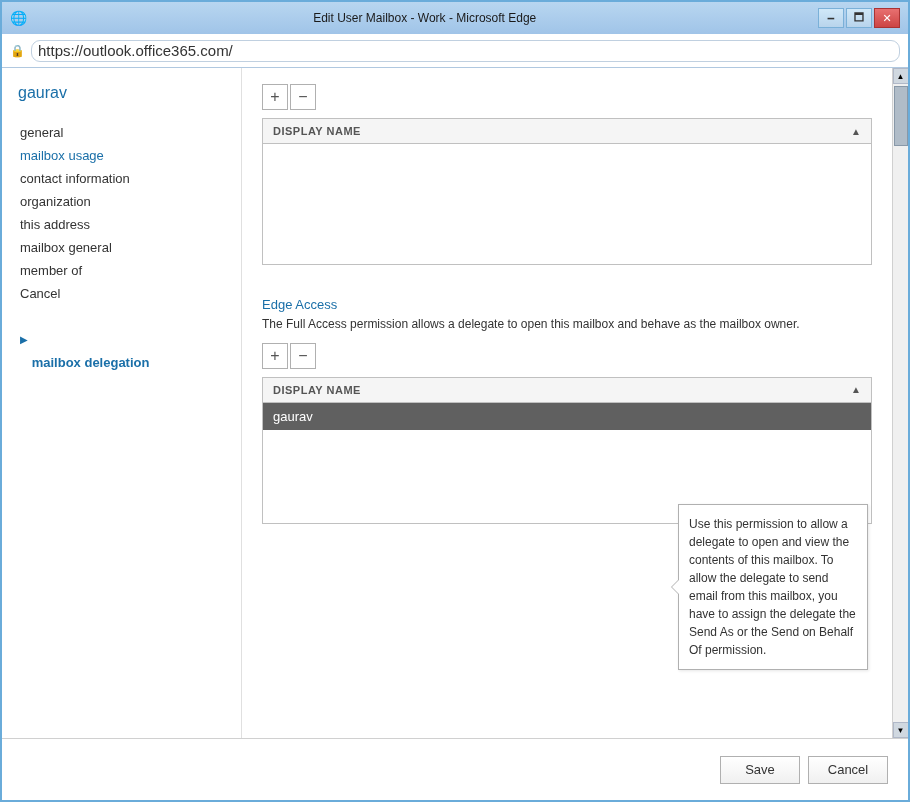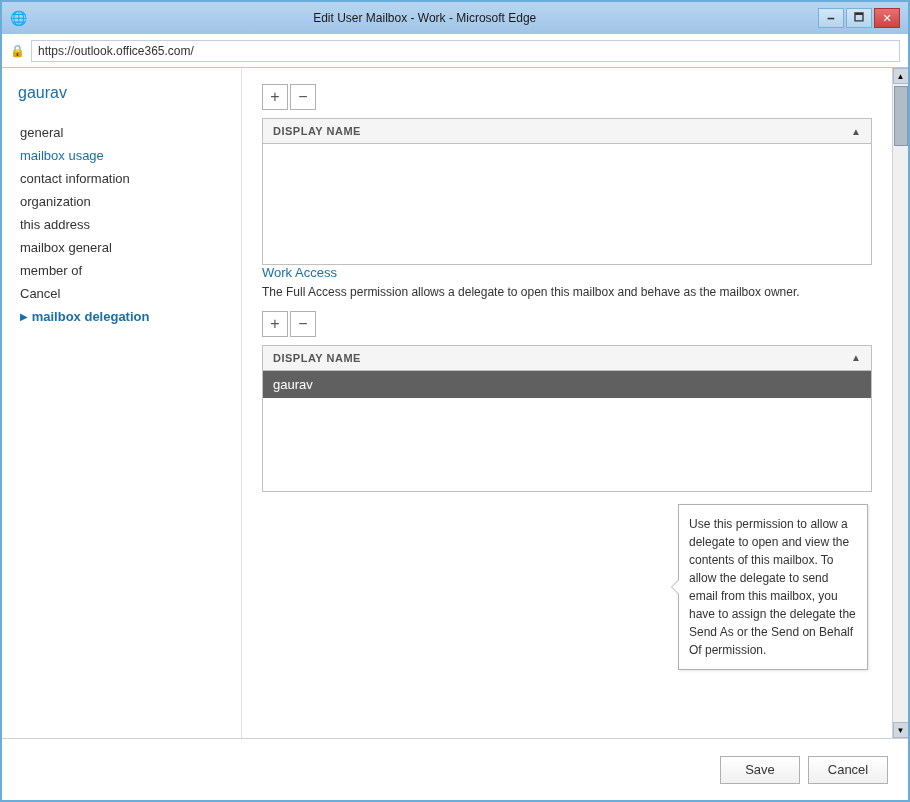--- a/index.html
+++ b/index.html
@@ -76,24 +76,24 @@
     }
 
     .lock-icon {
       color: #666;
       font-size: 12px;
     }
 
     .address-input {
       flex: 1;
       border: 1px solid #c0d0e0;
-      border-radius: 0;
+      border-radius: 9px;
       height: 22px;
       padding: 0 6px;
-      font-size: 12px;
+      font-size: 15px;
       color: #333;
       background: white;
     }
 
     
     .content-area {
       display: flex;
       flex: 1;
       overflow: hidden;
     }
@@ -123,20 +123,21 @@
 
     .sidebar-nav li {
       padding: 3px 2px;
       cursor: pointer;
     }
 
     .sidebar-nav li a {
       color: #1a6fa8;
       text-decoration: none;
       font-size: 13px;
+      margin-top: 46px;
     }
 
     .sidebar-nav li.active {
       display: flex;
       align-items: center;
       gap: 4px;
     }
 
     .sidebar-nav li.active a {
       font-weight: bold;
@@ -209,21 +210,21 @@
       display: flex;
       align-items: center;
       justify-content: center;
       font-size: 16px;
       color: #555;
       font-weight: 300;
     }
 
     .table-container {
       border: 1px solid #c0c0c0;
-      margin-bottom: 0;
+      margin-bottom: 32px;
     }
 
     .table-header {
       background: #f5f5f5;
       border-bottom: 1px solid #c0c0c0;
       padding: 6px 10px;
       display: flex;
       align-items: center;
       justify-content: space-between;
     }
@@ -394,21 +395,21 @@
       </div>
 
       <div class="table-container">
         <div class="table-header">
           <span class="table-header-text">DISPLAY NAME</span>
           <span class="sort-arrow">▲</span>
         </div>
         <div class="table-body"></div>
       </div>
 
-      <div class="section-title">Work Access</div>
+      <div class="section-title">Edge Access</div>
       <div class="section-desc">The Full Access permission allows a delegate to open this mailbox and behave as the mailbox owner.</div>
 
       <div class="section-controls">
         <button class="ctrl-btn">+</button>
         <button class="ctrl-btn">−</button>
       </div>
 
       <div class="table-container">
         <div class="table-header">
           <span class="table-header-text">DISPLAY NAME</span>

